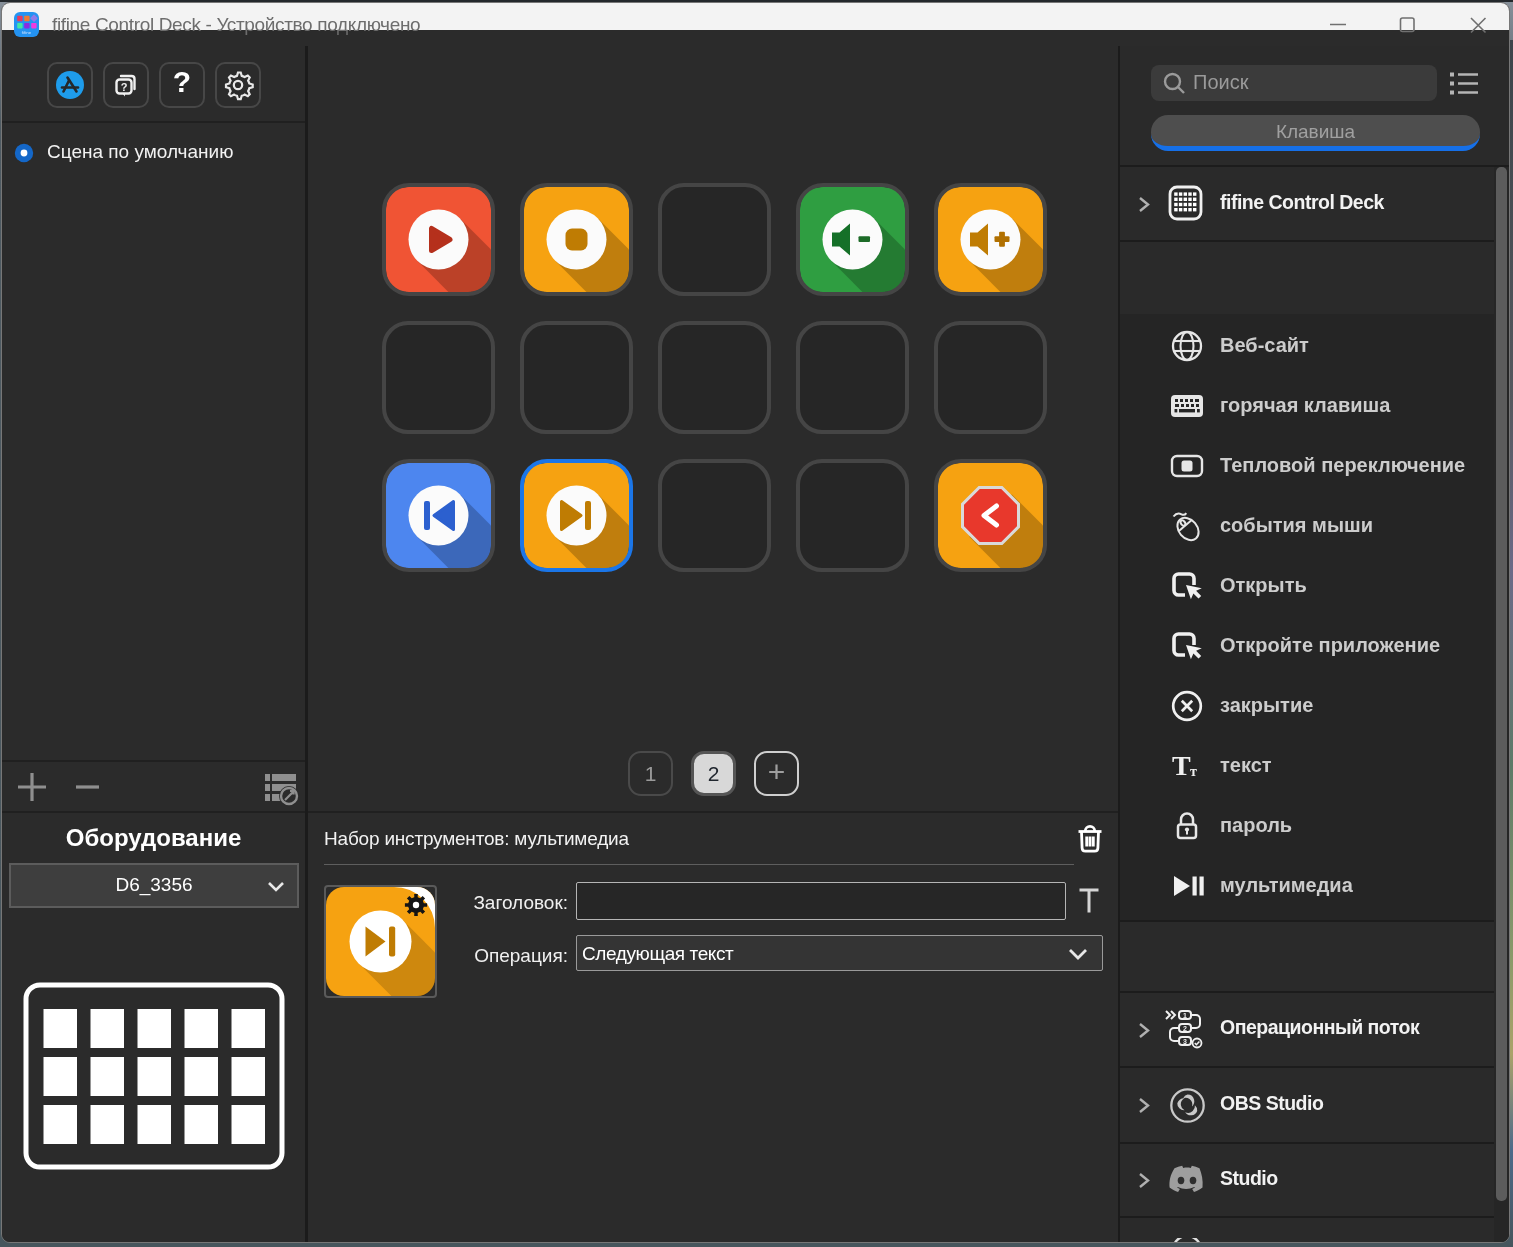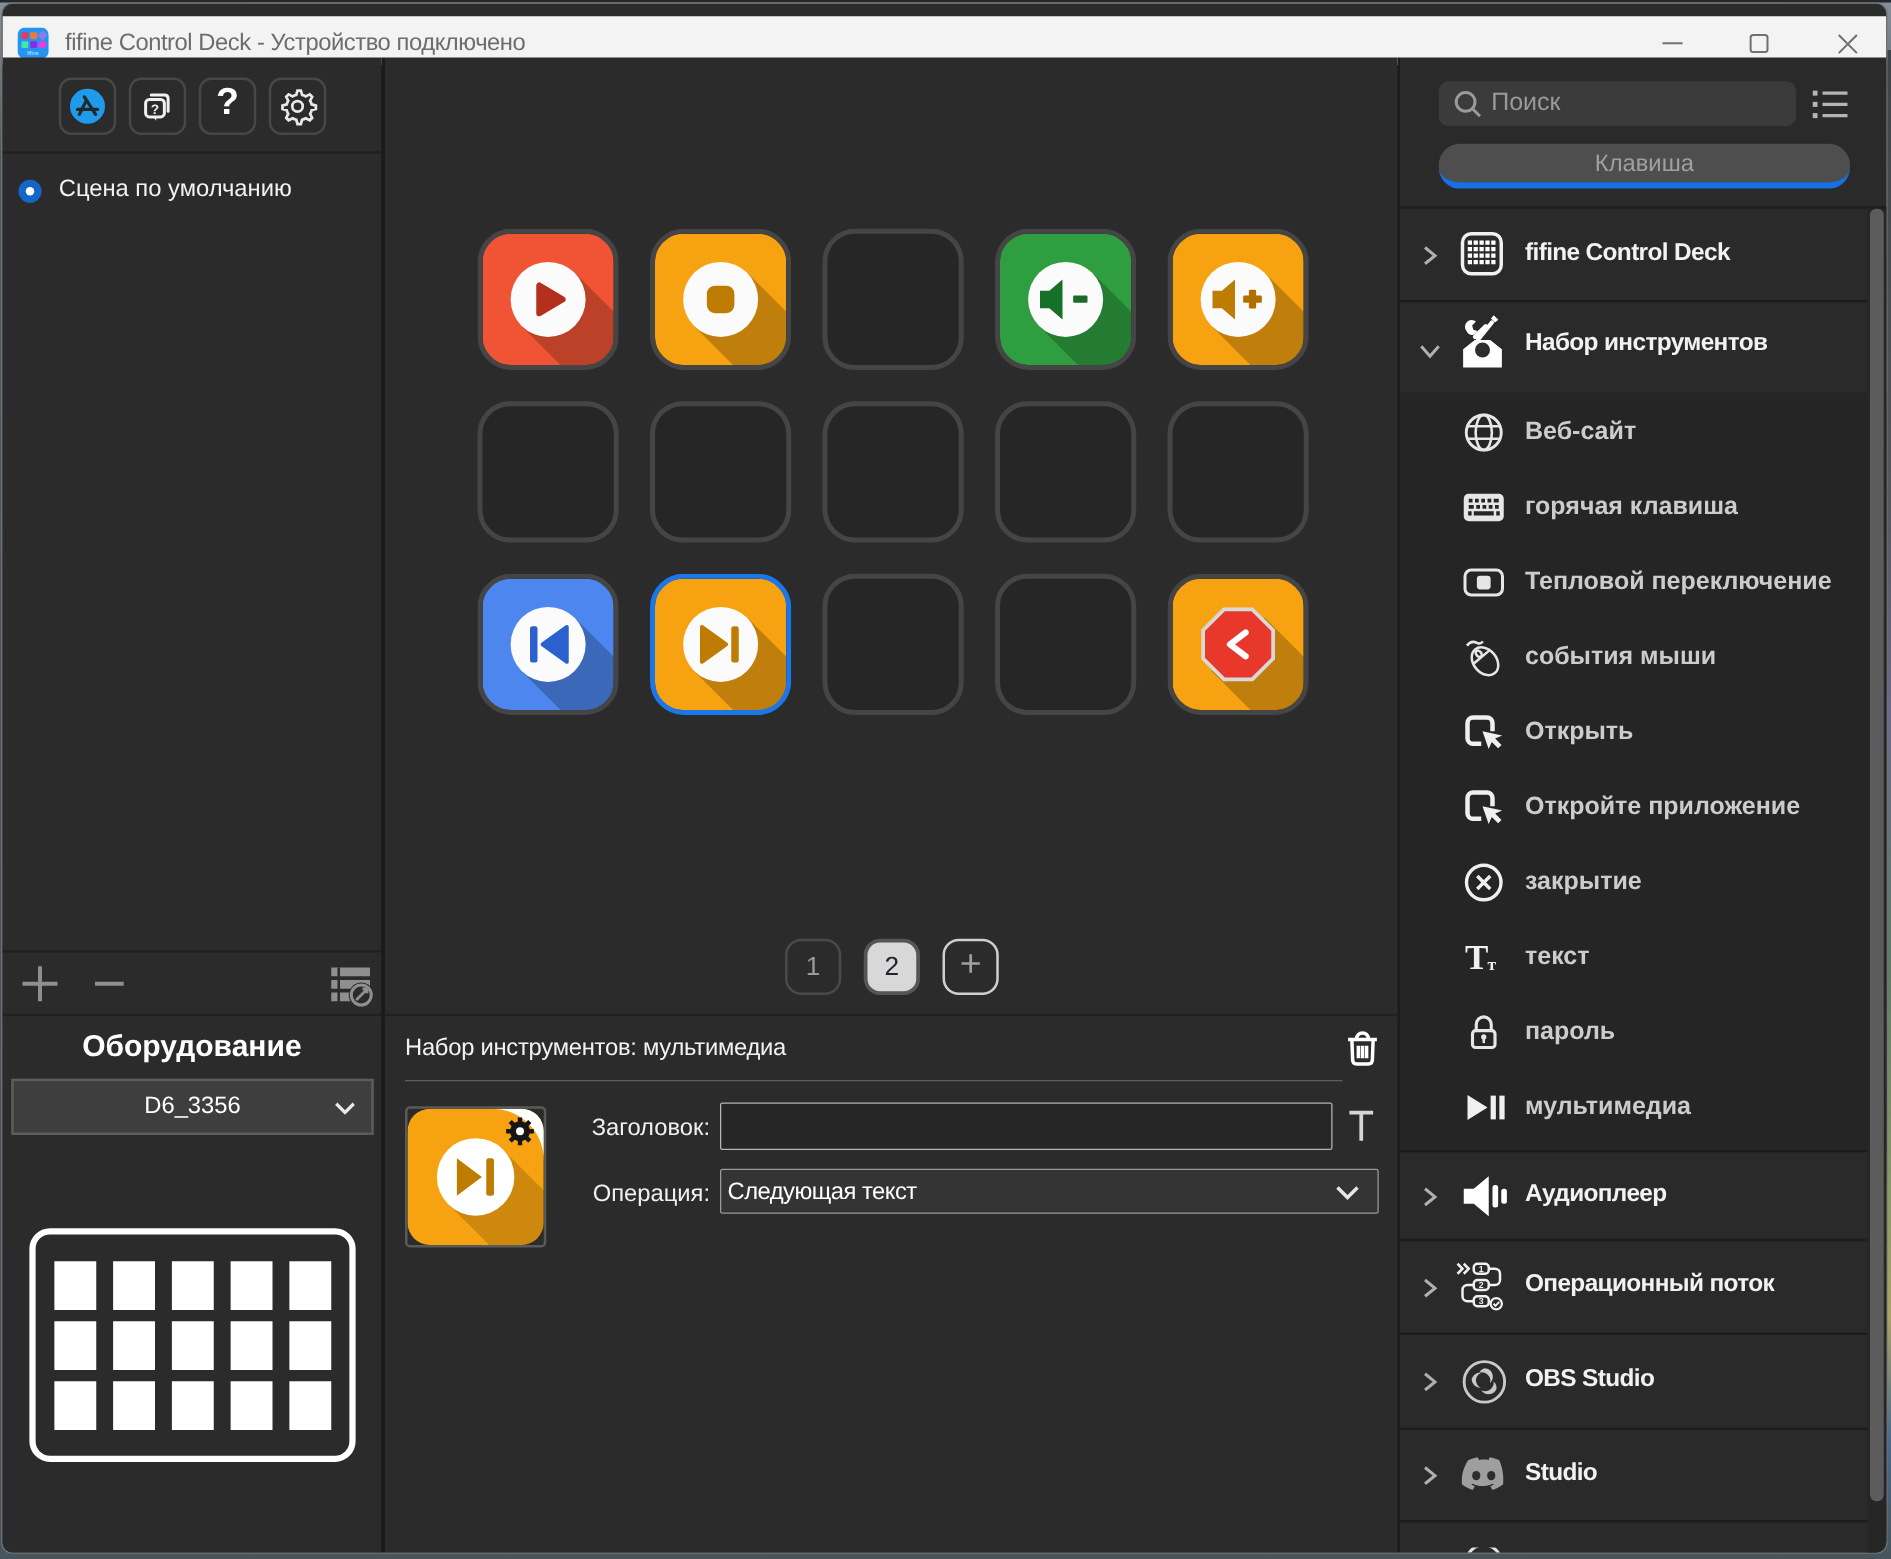--- a/index.html
+++ b/index.html
@@ -7,21 +7,21 @@
   #edges { position:absolute; left:0; top:0; width:1513px; height:1247px;
     background:linear-gradient(180deg,#87909a 0%,#4e5a62 10%,#47565d 100%); }
   #redge { position:absolute; right:0; top:40px; width:6px; height:1207px;
     background:linear-gradient(180deg,#3c444a 0%,#55585e 30%,#6b6a88 44%,#5d7a68 60%,#8a9a6a 76%,#aaa26a 84%,#4c6a8a 92%,#46555c 100%); }
   #topstrip { position:absolute; left:0; top:0; width:1513px; height:2px; background:#23282c; }
   body { font-family:"Liberation Sans", sans-serif; }
   #win { position:absolute; left:0; top:0; width:1513px; height:1247px; }
   .abs { position:absolute; }
   #frame { position:absolute; left:1px; top:2px; width:1509px; height:1241px;
            background:#2b2b2b; border-radius:9px; overflow:hidden; border:1px solid #777; }
-  #titlebar { position:absolute; left:0; top:10px; width:100%; height:39px; background:#f3f3f3; }
+  #titlebar { position:absolute; left:0; top:0; width:100%; height:27px; background:#f3f3f3; }
   #title { position:absolute; left:50px; top:11px; font-size:19px; letter-spacing:-0.35px; color:#6d6d6d; }
   #leftpanel { position:absolute; left:0; top:43px; width:303px; bottom:0; background:#2b2b2b; }
   #vdiv1 { position:absolute; left:303px; top:43px; width:3px; bottom:0; background:#1b1b1b; }
   #centerpanel { position:absolute; left:306px; top:43px; width:810px; bottom:0; background:#2b2b2b; }
   #vdiv2 { position:absolute; left:1116px; top:43px; width:2px; bottom:0; background:#1b1b1b; }
   #rightpanel { position:absolute; left:1118px; top:43px; width:391px; bottom:0; background:#2a2a2a; }
   .hline { position:absolute; height:2px; background:#202020; }
   .tbtn { position:absolute; top:16px; width:46px; height:46px; border:2px solid #474747; border-radius:10px; }
   .tile { position:absolute; width:113px; height:113px; }
   .tile-empty { border:4px solid #454545; border-radius:26px; background:#262626; }
@@ -317,37 +317,20 @@
             <rect x="25.0" y="18.8" width="3.4" height="3.4" fill="#ffffff"></rect>
             <rect x="6.2" y="24.0" width="3.4" height="3.4" fill="#ffffff"></rect>
             <rect x="10.9" y="24.0" width="3.4" height="3.4" fill="#ffffff"></rect>
             <rect x="15.6" y="24.0" width="3.4" height="3.4" fill="#ffffff"></rect>
             <rect x="20.3" y="24.0" width="3.4" height="3.4" fill="#ffffff"></rect>
             <rect x="25.0" y="24.0" width="3.4" height="3.4" fill="#ffffff"></rect>
       </svg>
       <div class="rtitle" style="top:24px">fifine Control Deck</div>
     </div>
     <div class="hline" style="left:0;top:194px;width:391px;background:#1c1c1c"></div>
-    <div class="rrow rhead" style="top:196px;height:72px">
-      <svg class="abs" style="left:15px;top:32px" width="18px" height="14" viewBox="0 0 18 14">
-            <path d="M2 3 L9 11 L16 3" fill="none" stroke="#b0b0b0" stroke-width="2.4"></path>
-          </svg>
-      <svg class="abs" style="left:46px;top:10px" width="40" height="46" viewBox="0 0 40 46">
-        <path d="M4.5 27.5 L14 20 H26 L35.5 27.5 V42 H4.5 z" fill="#ffffff"></path>
-        <path d="M4.5 27.5 L14 20 L16 23.5 L7 30.5 z M26 20 L35.5 27.5 L33 30.5 L24 23.5 z" fill="#ffffff"></path>
-        <circle cx="20" cy="28" r="6" fill="#2e2e2e"></circle>
-        <g stroke="#ffffff" stroke-width="3.4" fill="none" stroke-linecap="round">
-          <path d="M14 17.5 L22.5 9"></path>
-          <path d="M27.5 6 L16.5 19.5"></path>
-        </g>
-        <path d="M7.2 12.8 a5.4 5.4 0 0 1 7.6 -7.6 l-3.1 3.1 1.0 3.4 3.4 1.0 -3.1 3.1 a5.4 5.4 0 0 1 -5.8 -3 z" fill="#ffffff"></path>
-        <path d="M26.8 2.8 l3.2 3.2 2.6 -2.2 -3.6 -3.6 z" fill="#ffffff"></path>
-      </svg>
-      <div class="rtitle" style="top:21px">Набор инструментов</div>
-    </div>
     <div class="abs" style="left:0;top:268px;width:391px;height:606px;background:#252525"></div>
         <svg class="abs" style="left:49px;top:282px" width="36" height="36" viewBox="0 0 36 36">
 <circle cx="18" cy="18" r="14" fill="none" stroke="#e6e6e6" stroke-width="2.3"></circle>
 <ellipse cx="18" cy="18" rx="6.5" ry="14" fill="none" stroke="#e6e6e6" stroke-width="2.1"></ellipse>
 <line x1="5" y1="13" x2="31" y2="13" stroke="#e6e6e6" stroke-width="2.1"></line>
 <line x1="5" y1="23" x2="31" y2="23" stroke="#e6e6e6" stroke-width="2.1"></line>
     </svg>
     <div class="rsub" style="top:288px">Веб-сайт</div>
     <svg class="abs" style="left:49px;top:342px" width="36" height="36" viewBox="0 0 36 36">
 <rect x="2" y="7" width="32" height="22" rx="4" fill="#e6e6e6"></rect>
@@ -411,31 +394,20 @@
           <rect x="17" y="22.5" width="2" height="4" fill="#e6e6e6"></rect>
     </svg>
     <div class="rsub" style="top:768px">пароль</div>
     <svg class="abs" style="left:49px;top:822px" width="36" height="36" viewBox="0 0 36 36">
 <polygon points="5,8 5,28 21,18" fill="#f0f0f0"></polygon>
 <rect x="23.5" y="8.5" width="4.2" height="19" fill="#f0f0f0"></rect>
 <rect x="30.5" y="8.5" width="4.2" height="19" fill="#f0f0f0"></rect>
     </svg>
     <div class="rsub" style="top:828px">мультимедиа</div>
     <div class="hline" style="left:0;top:874px;width:391px;background:#1c1c1c"></div>
-    <div class="rrow rhead" style="top:876px;height:69px">
-      <svg class="abs" style="left:17px;top:27px" width="14" height="17" viewBox="0 0 14 17">
-            <path d="M3 2 L11 8.5 L3 15" fill="none" stroke="#b0b0b0" stroke-width="2.4"></path>
-          </svg>
-      <svg class="abs" style="left:47px;top:18px" width="40" height="34" viewBox="0 0 40 34">
-        <path d="M4 11 h8 l12 -10 v32 l-12 -10 h-8 z" fill="#ffffff"></path>
-        <rect x="27" y="8" width="4.5" height="18" rx="2" fill="#ffffff"></rect>
-        <rect x="34" y="11" width="4.5" height="12" rx="2" fill="#ffffff"></rect>
-      </svg>
-      <div class="rtitle" style="top:22px">Аудиоплеер</div>
-    </div>
     <div class="hline" style="left:0;top:945px;width:391px;background:#1c1c1c"></div>
     <div class="rrow rhead" style="top:947px;height:73px">
       <svg class="abs" style="left:17px;top:29px" width="14" height="17" viewBox="0 0 14 17">
             <path d="M3 2 L11 8.5 L3 15" fill="none" stroke="#b0b0b0" stroke-width="2.4"></path>
           </svg>
       <svg class="abs" style="left:44px;top:16px" width="42" height="40" viewBox="0 0 42 40">
         <g fill="none" stroke="#f0f0f0" stroke-width="2">
           <rect x="15" y="2" width="12" height="8" rx="3"></rect>
           <rect x="15" y="15" width="12" height="8" rx="3"></rect>
           <rect x="15" y="28" width="12" height="8" rx="3"></rect>

